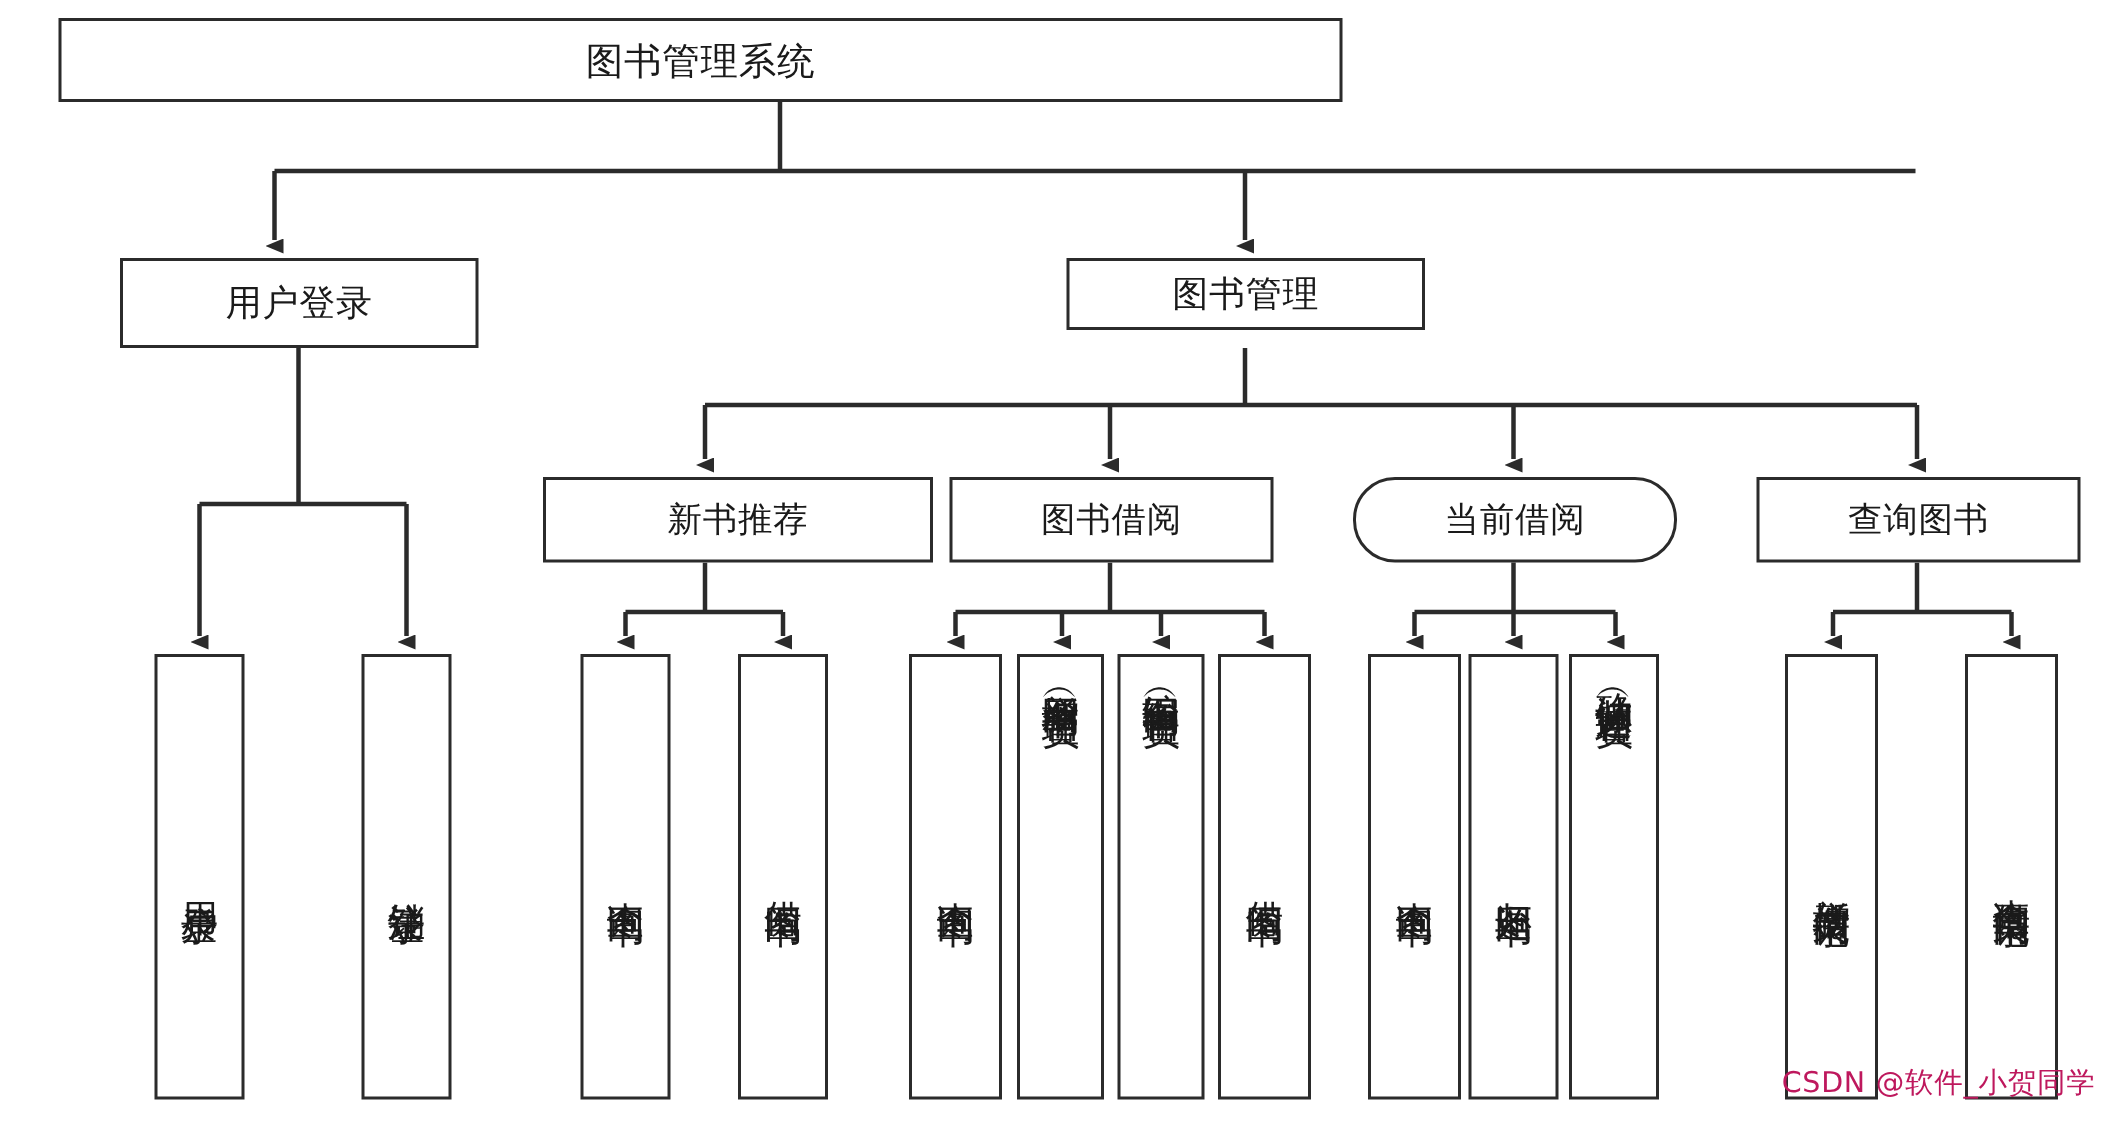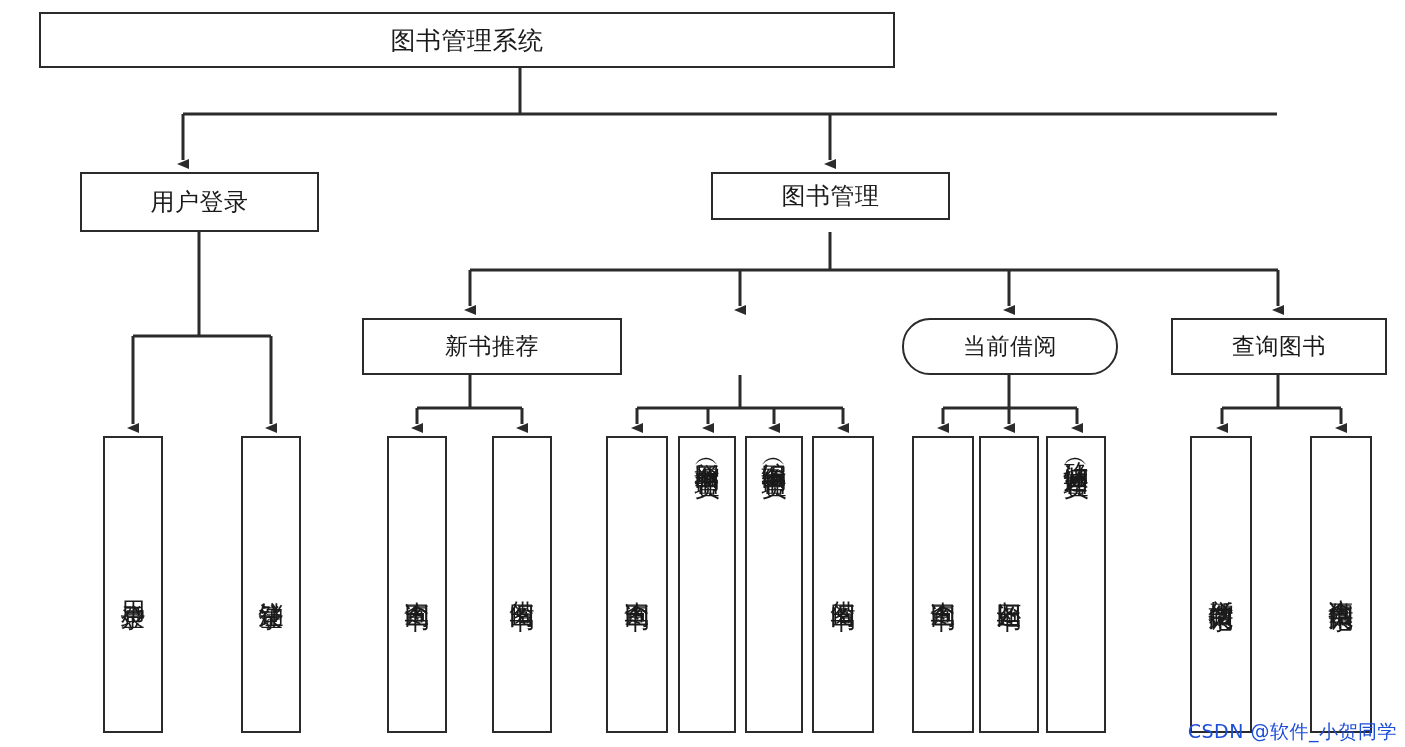--- a/index.html
+++ b/index.html
@@ -54,23 +54,23 @@
     position: absolute;
     left: 0;
     top: 0;
     width: 1405px;
     height: 747px;
     pointer-events: none;
   }
   #watermark {
     position: absolute;
     right: 8px;
-    bottom: 2px;
+    bottom: 12px;
     font-size: 19px;
-    color: #1d4ed8;
+    color: #be185d;
     white-space: nowrap;
     letter-spacing: 0.5px;
   }
 </style>
 </head>
 <body>
 
 <div id="canvas">
 
   <svg id="edges" viewBox="0 0 1405 747" xmlns="http://www.w3.org/2000/svg">
@@ -122,20 +122,21 @@
       <path d="M1341,408 L1341,424" marker-end="url(#arrow)"></path>
     </g>
   </svg>
 
   <div class="node root" style="left:18px; top:12px; width:856px; height:56px;margin-left:21px;">图书管理系统</div>
 
   <div class="node lvl1" style="left:80px; top:172px; width:239px; height:60px;">用户登录</div>
   <div class="node lvl1" style="left:711px; top:172px; width:239px; height:48px;">图书管理</div>
 
   <div class="node lvl2" style="left:362px; top:318px; width:260px; height:57px;">新书推荐</div>
+  <div class="node lvl2" style="left:633px; top:318px; width:216px; height:57px;">图书借阅</div>
   <div class="node lvl2" style="left:902px; top:318px; width:216px; height:57px;border-radius:28px;">当前借阅</div>
   <div class="node lvl2" style="left:1171px; top:318px; width:216px; height:57px;">查询图书</div>
 
   <div class="node leaf" style="left:103px; top:436px; width:60px; height:297px;">用户登录</div>
   <div class="node leaf" style="left:241px; top:436px; width:60px; height:297px;">注销登录</div>
 
   <div class="node leaf" style="left:387px; top:436px; width:60px; height:297px;">查询图书</div>
   <div class="node leaf" style="left:492px; top:436px; width:60px; height:297px;">借阅图书</div>
 
   <div class="node leaf" style="left:606px; top:436px; width:62px; height:297px;">查询图书</div>

